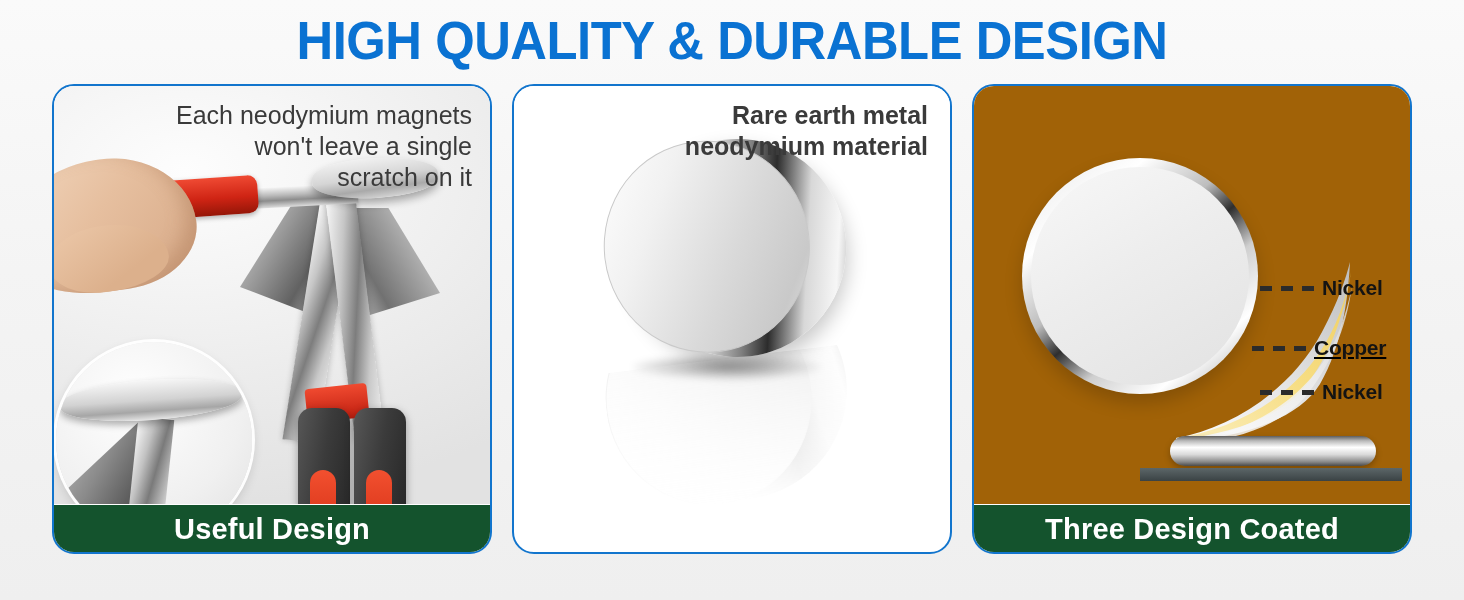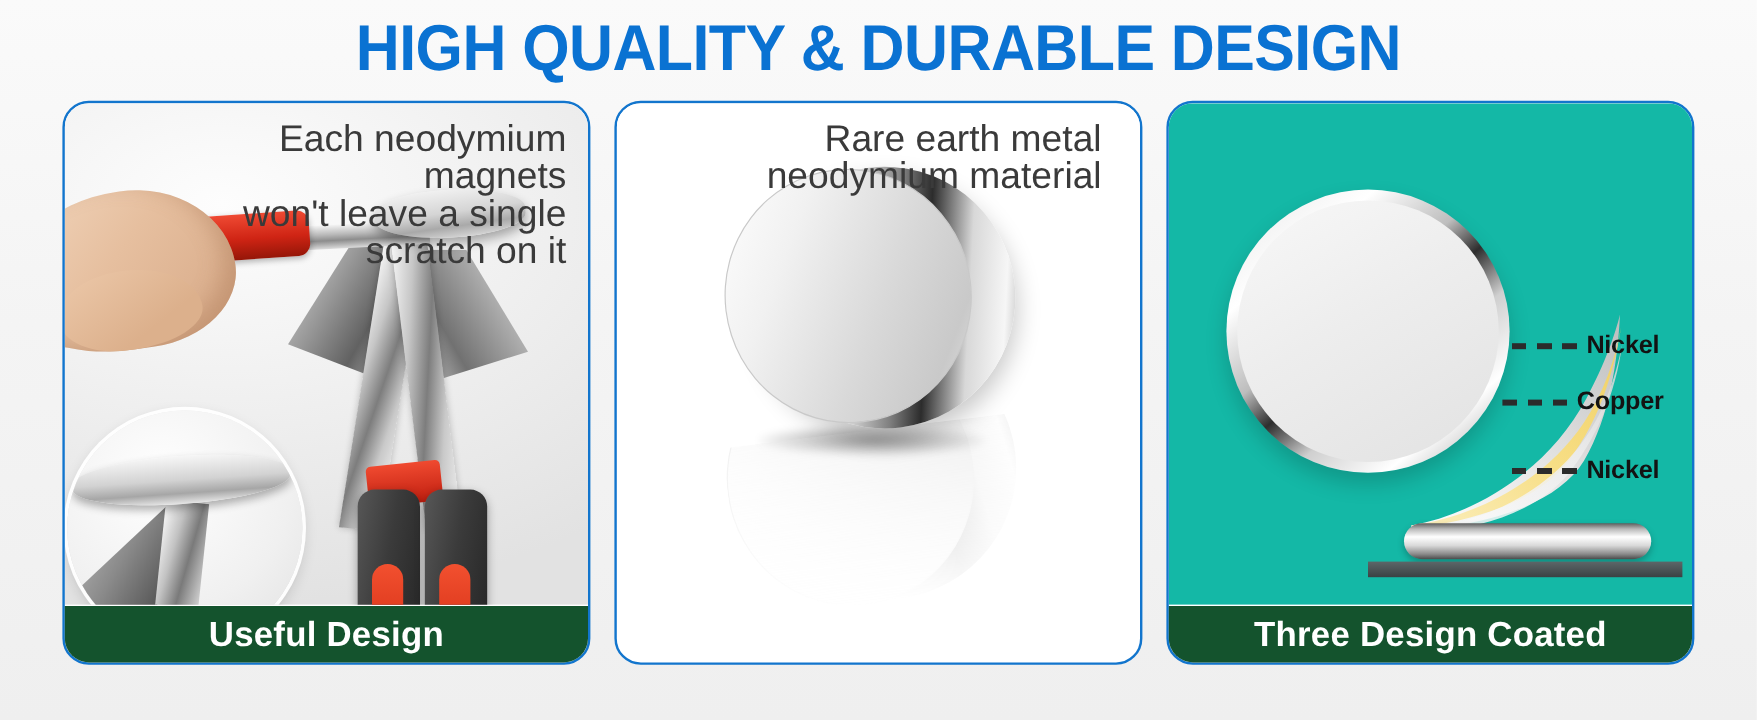--- a/index.html
+++ b/index.html
@@ -52,29 +52,30 @@
     overflow: hidden;
     box-sizing: border-box;
   }
 
   .card-caption {
     position: absolute;
     top: 14px;
     right: 18px;
     width: 330px;
     text-align: right;
-    font-size: 31px;
+    font-size: 25px;
     line-height: 31px;
     color: #3a3a3a;
     z-index: 6;
     white-space: pre-line;
   }
   .card-caption.centered {
-    right: 32px;
+    right: 22px;
     width: 380px;
+    font-weight: bold;
   }
 
   .card-footer {
     position: absolute;
     left: -1px;
     bottom: -1px;
     width: calc(100% + 2px);
     height: 48px;
     background: #14532d;
     color: #ffffff;
@@ -322,21 +323,21 @@
     -webkit-mask-image: linear-gradient(180deg, rgba(0,0,0,0) 0%, rgba(0,0,0,0.85) 100%);
     mask-image: linear-gradient(180deg, rgba(0,0,0,0) 0%, rgba(0,0,0,0.85) 100%);
   }
   .disc2-reflect .disc2-edge,
   .disc2-reflect .disc2-face { box-shadow: none; }
 
   
   .c3-stage {
     position: absolute;
     inset: 0;
-    background: #14b8a6;
+    background: #a16207;
   }
   .disc3 {
     position: absolute;
     left: 48px;
     top: 72px;
     width: 236px;
     height: 236px;
     border-radius: 50%;
     background: linear-gradient(140deg, #8b8b8b 0%, #f2f2f2 12%, #ffffff 24%, #bdbdbd 42%, #2e2e2e 52%, #cfcfcf 64%, #ffffff 80%, #8f8f8f 100%);
     box-shadow: 0 9px 18px rgba(0,0,0,0.18);
@@ -384,21 +385,21 @@
     height: 200px;
   }
   .layer-row {
     position: absolute;
     display: flex;
     align-items: center;
     gap: 6px;
     white-space: nowrap;
   }
   .layer-row.r1 { top: 30px;  left: 0px; }
-  .layer-row.r2 { top: 77px;  left: -8px; }
+  .layer-row.r2 { top: 90px;  left: -8px; text-decoration: underline; }
   .layer-row.r3 { top: 134px; left: 0px; }
   .dashes {
     display: inline-block;
     width: 56px;
     height: 5px;
     background-image: repeating-linear-gradient(90deg, #2b2b2b 0px, #2b2b2b 12px, rgba(0,0,0,0) 12px, rgba(0,0,0,0) 21px);
   }
   .layer-name {
     font-size: 21px;
     font-weight: bold;

